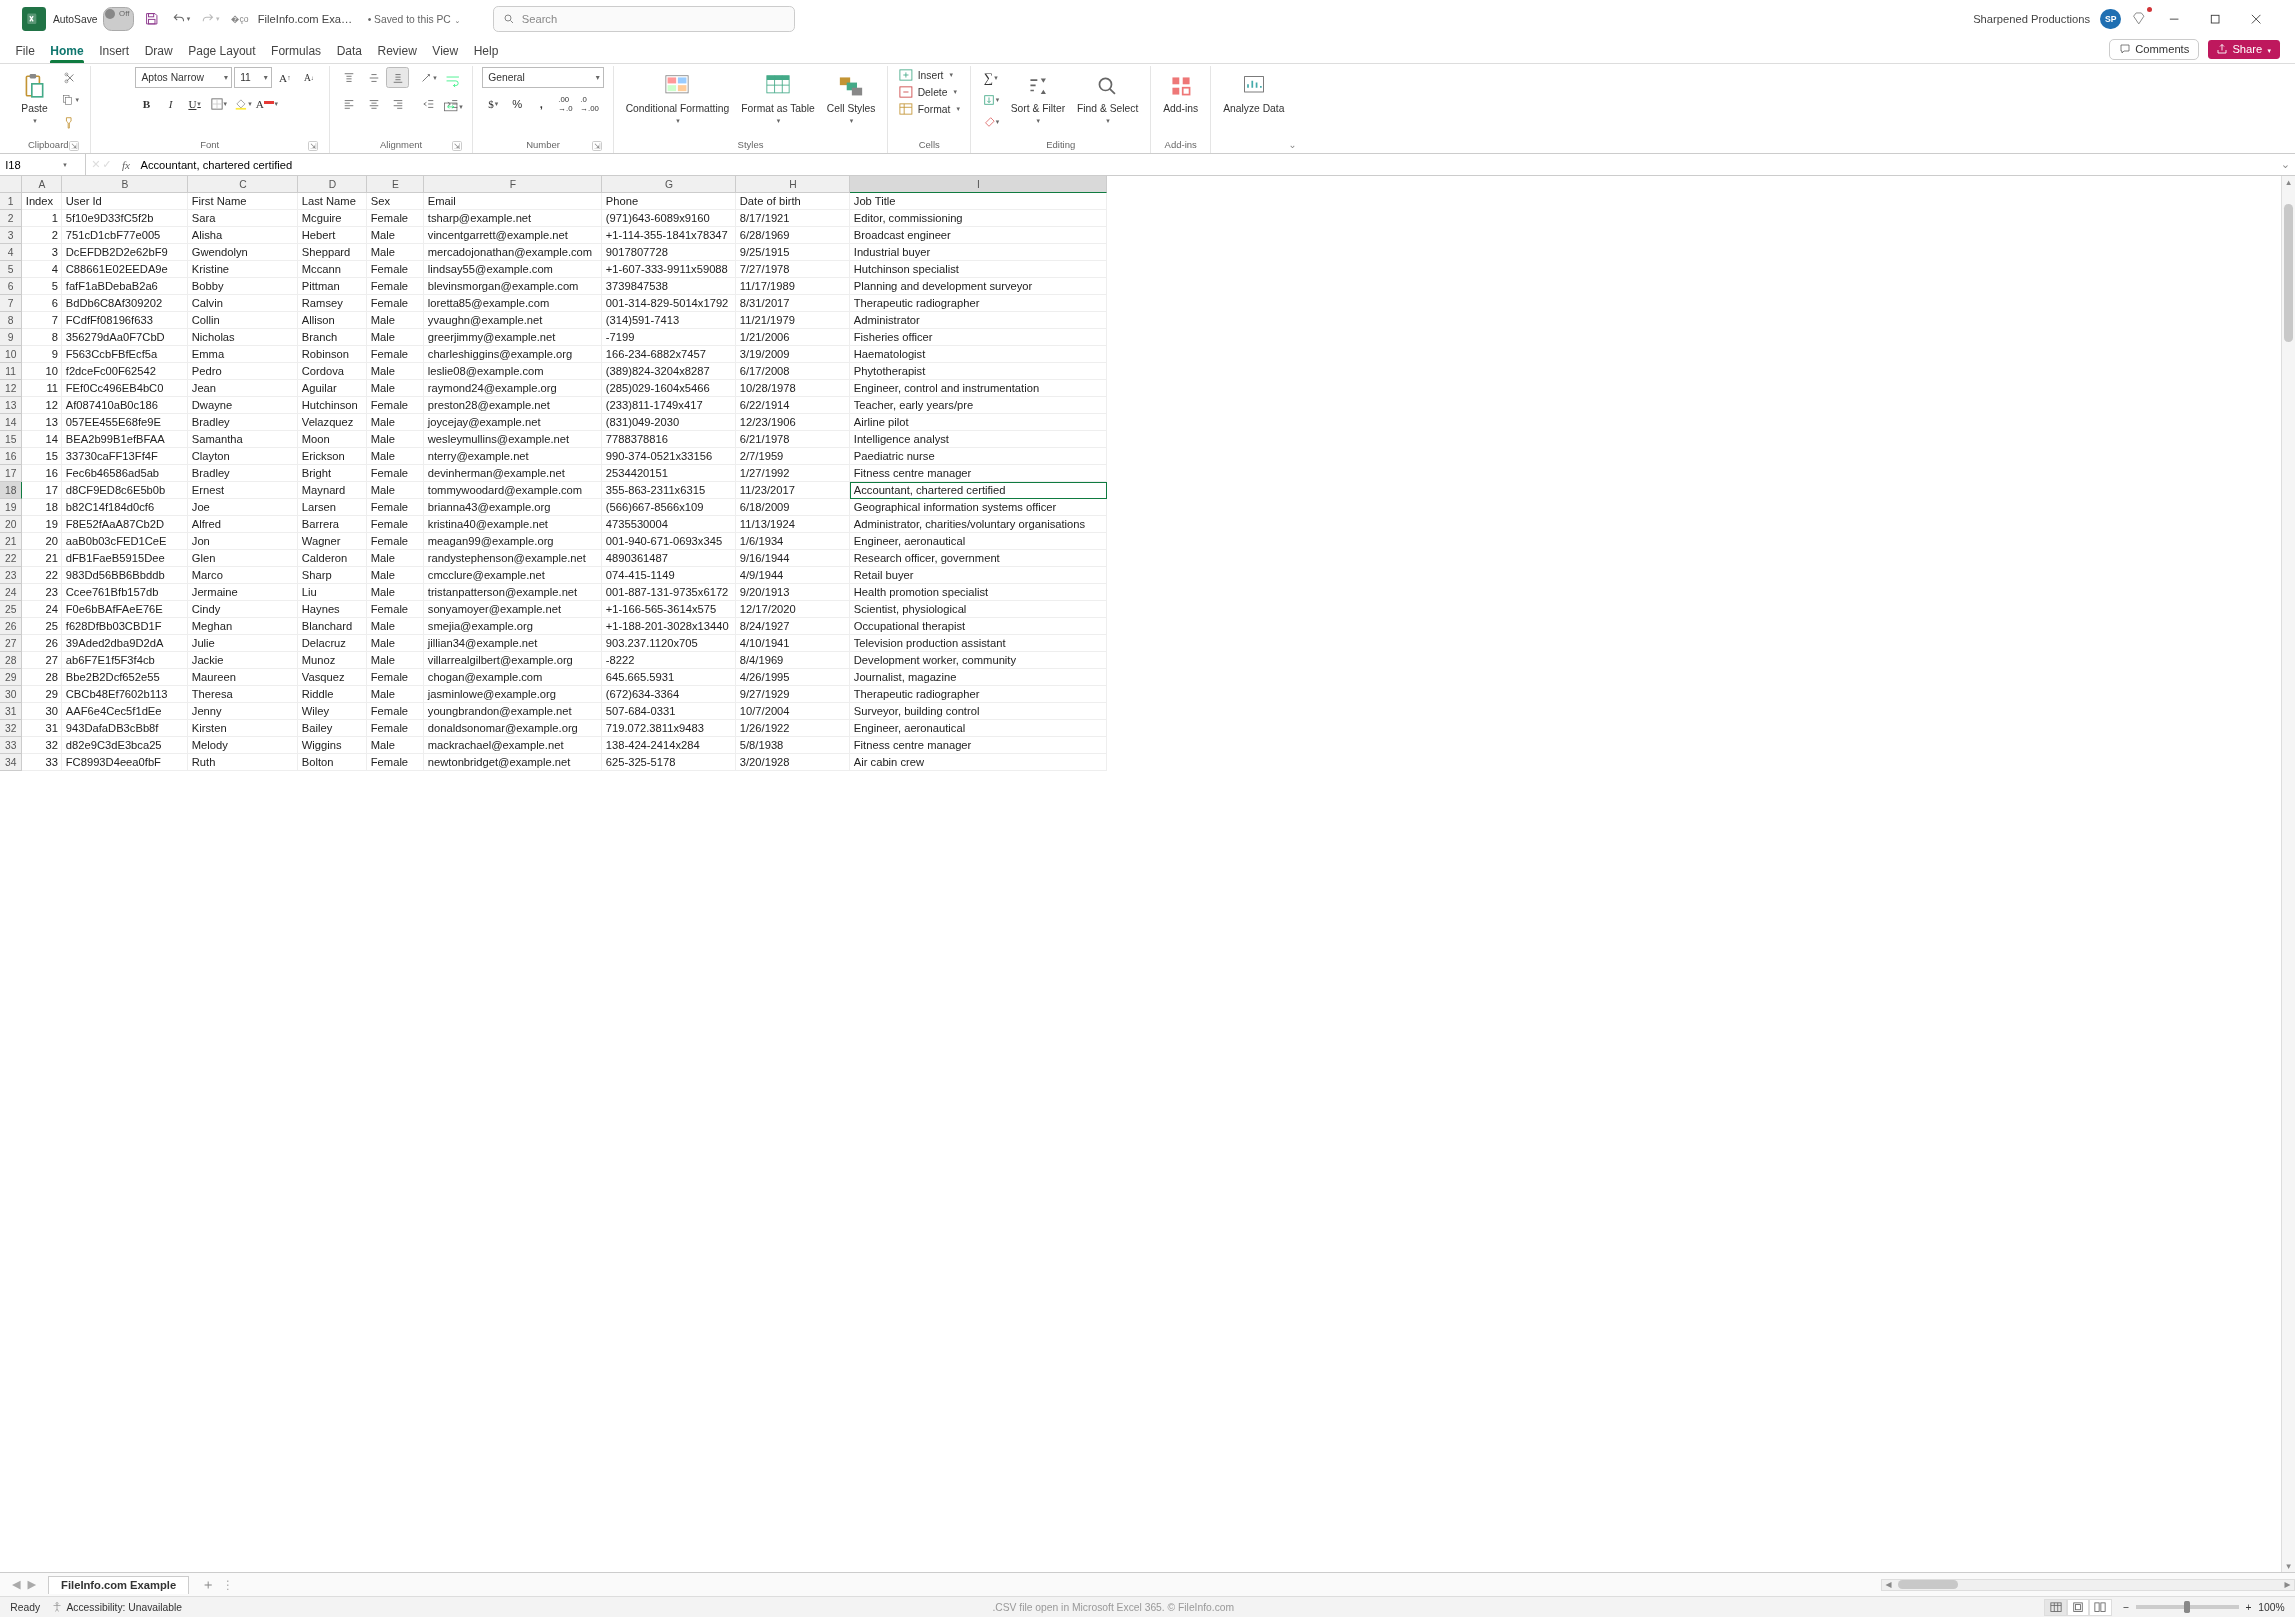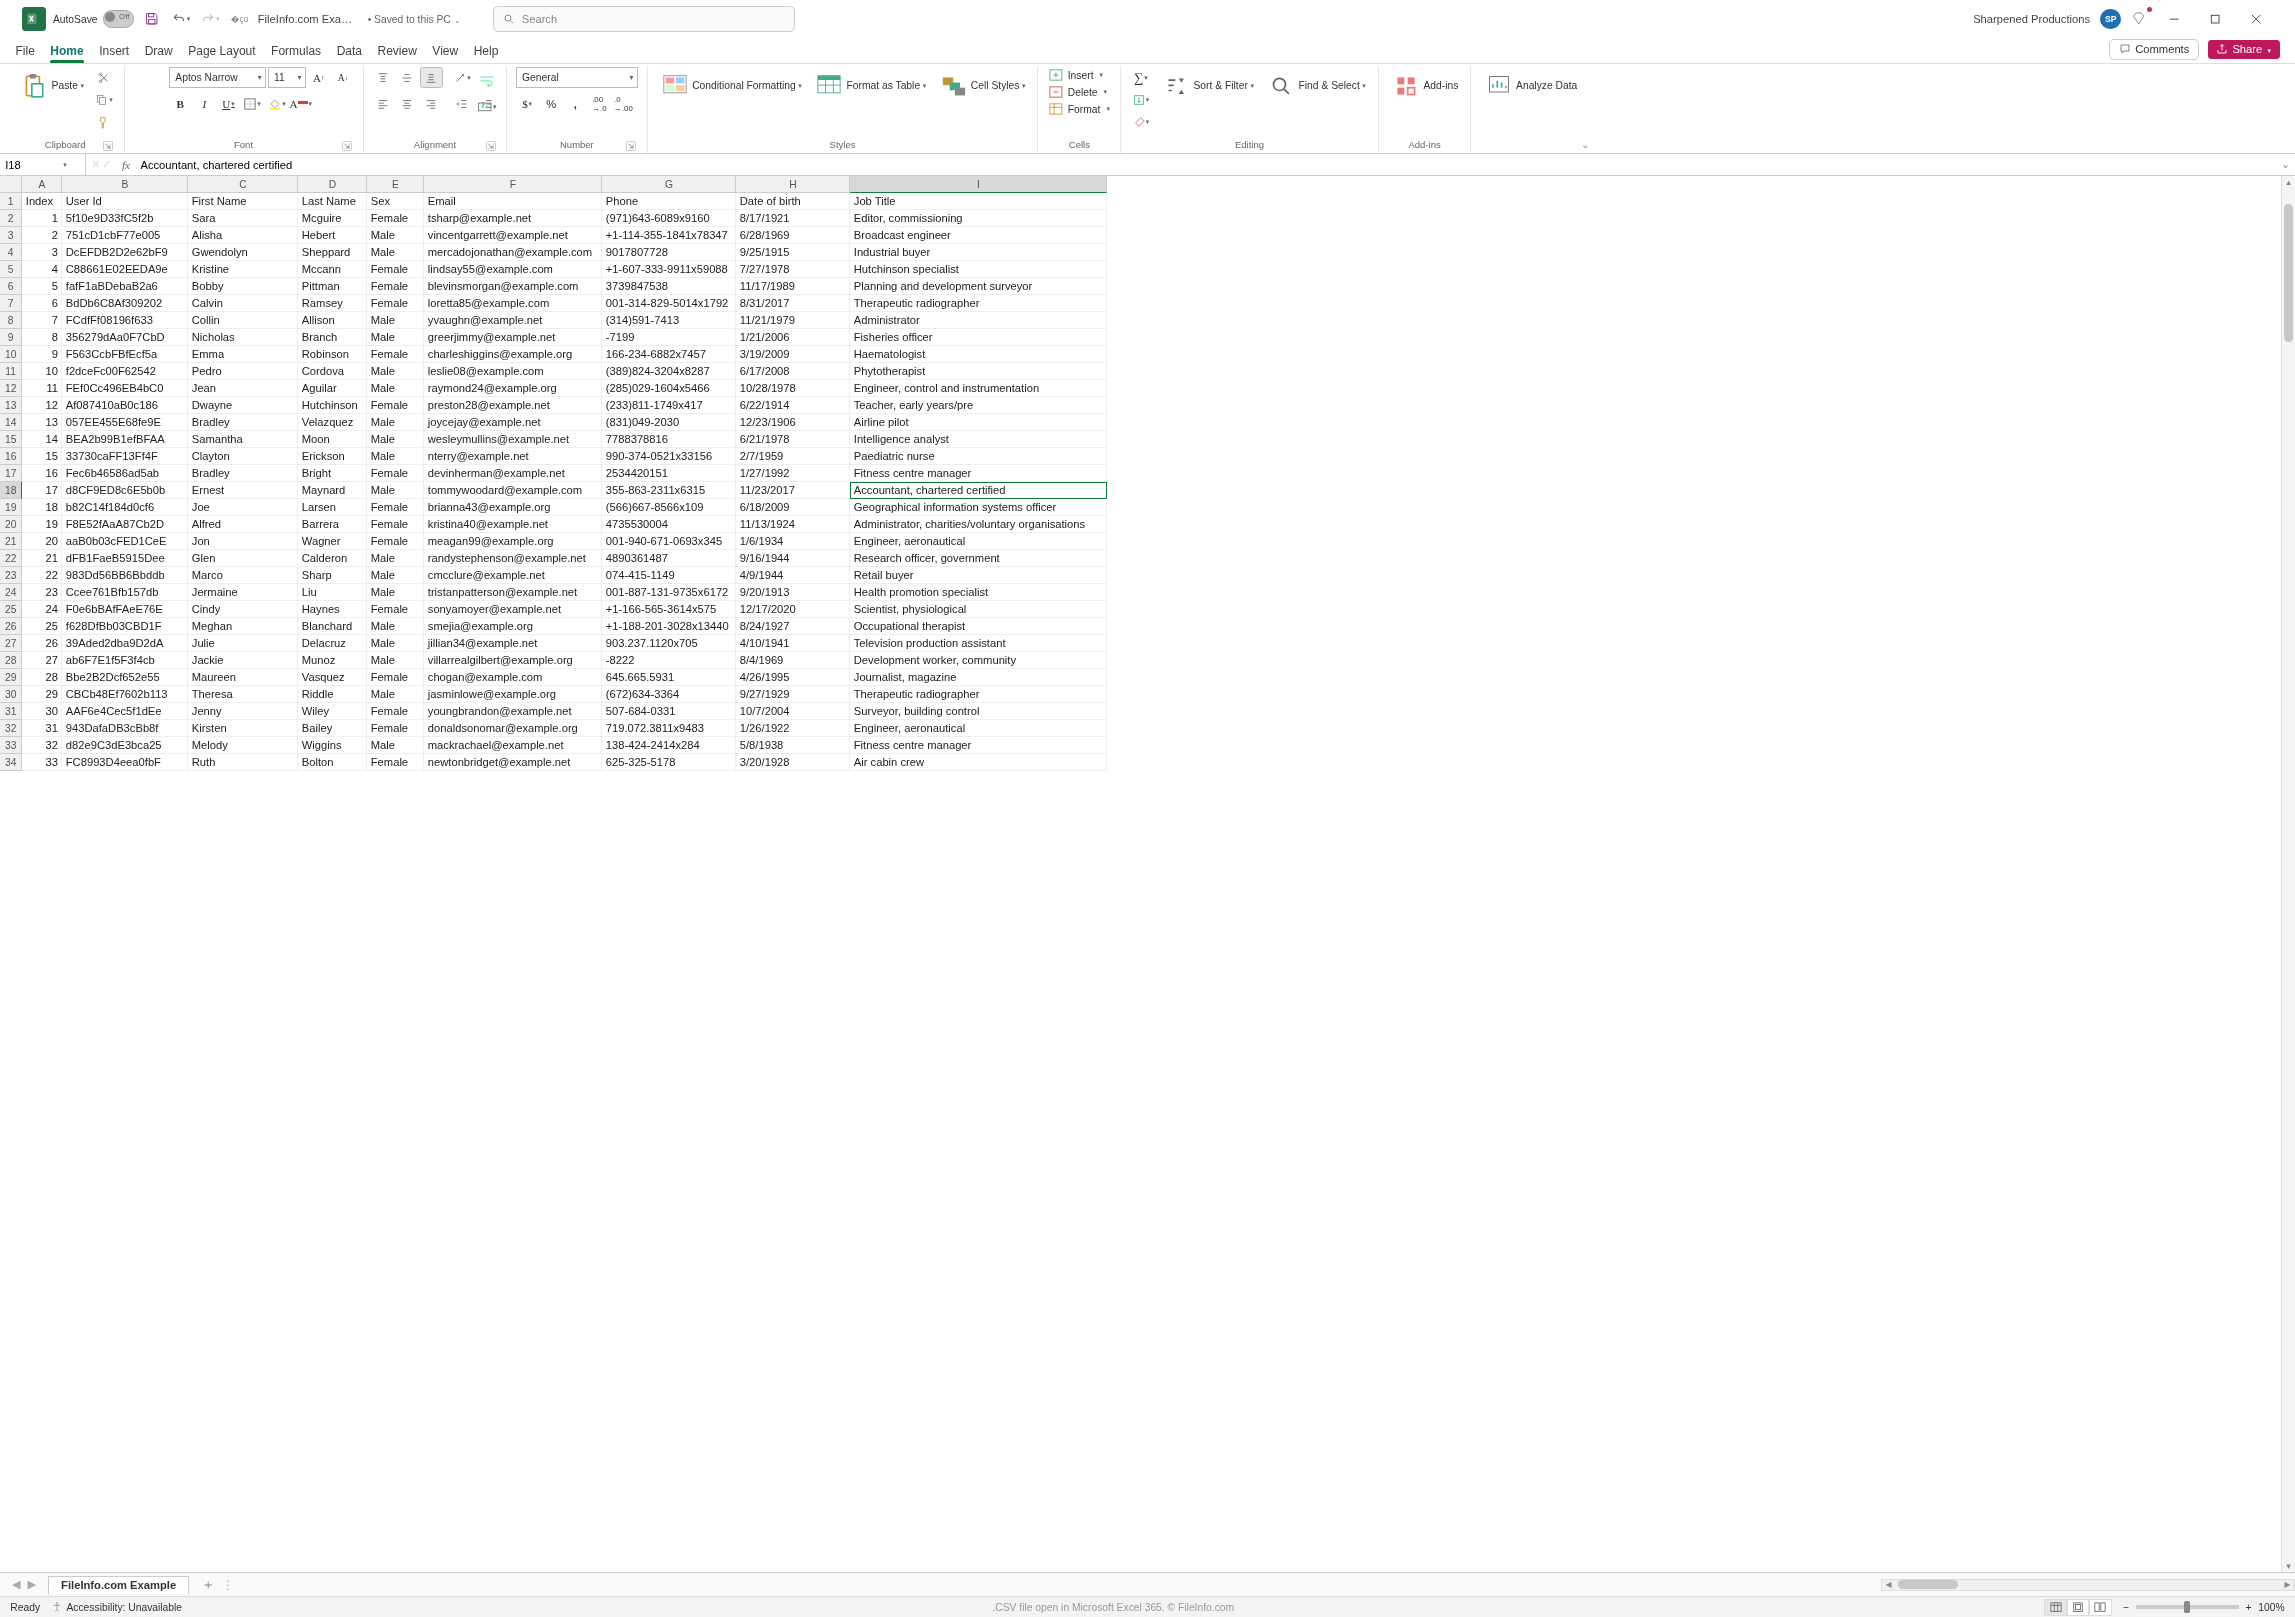--- a/index.html
+++ b/index.html
@@ -2,21 +2,21 @@
 <html style="font-size:13.8px"><head>
 <meta charset="utf-8">
 <style>
   * { box-sizing: border-box; margin: 0; padding: 0; font-family: "Segoe UI", Arial, sans-serif; }
   body { background: #fff; font-size: 11.2px; color: #333; user-select: none; overflow:hidden; }
 
   
   .titlebar { height: 38px; display:flex; align-items:center; padding:0 22px; gap:6.9px; }
   .app-icon { width:24px; height:24px; background:#217346; border-radius:3.4px; display:flex; align-items:center; justify-content:center; color:#fff; font-weight:bold; font-size:12px; }
   .autosave { display:flex; align-items:center; gap:5.2px; font-size:10.3px; }
-  .toggle { width:31px; height:18px; background:#ccc; border-radius:8.6px; border:0.9px solid #aaa; position:relative; }
+  .toggle { width:31px; height:24px; background:#ccc; border-radius:8.6px; border:0.9px solid #aaa; position:relative; }
   .toggle::before { content:""; position:absolute; width:10.3px; height:10.3px; background:#888; border-radius:50%; top:0.9px; left:0.9px; }
   .toggle-label { font-size:7.8px; position:absolute; right:3.4px; top:0.9px; color:#666; }
   .qat-btn { width:22.4px; height:22.4px; display:flex; align-items:center; justify-content:center; border-radius:3.4px; color:#666; }
   .save-btn svg { color:#8e3a8e; }
   .filename { font-size:11.2px; color:#444; max-width:103px; white-space:nowrap; overflow:hidden; text-overflow:ellipsis;}
   .savedto { font-size:10.3px; color:#666; }
   .searchbox { flex: 0 0 302px; margin-left:26px; margin-right:auto; height:26px; border:0.9px solid #ccc; border-radius:5.2px; display:flex; align-items:center; padding:0 8.6px; gap:6.9px; color:#888; background:#fafafa;}
   .user { font-size:11.2px; color:#444; }
   .user-badge { width:20.7px; height:20.7px; border-radius:50%; background:#1f6fb2; color:#fff; display:flex; align-items:center; justify-content:center; font-size:8.6px; margin-left:3.4px; font-weight:600;}
   .diamond { color:#888; position:relative; }
@@ -32,21 +32,21 @@
   .comments-btn { border:0.9px solid #ccc; border-radius:5px; padding:3.4px 8.6px; font-size:11.2px; display:flex; align-items:center; gap:4.3px;}
   .share-btn { background:#be185d; color:#fff; border-radius:3.4px; padding:3.4px 8.6px; font-size:11.2px; display:flex; align-items:flex-end; gap:4.3px;}
 
   
   .ribbon { display:flex; border-bottom:0.9px solid #ccc; background:#fff; height:90px; padding:1.7px 6.9px 0 6.9px; }
   .group { display:flex; flex-direction:column; border-right:0.9px solid #e5e5e5; padding:1.7px 8.6px 0 8.6px; position:relative;}
   .group:last-child { border-right:none;}
   .group-body { flex:1; display:flex; align-items:flex-start; gap:5.2px; }
   .group-label { font-size:9.5px; color:#666; text-align:center; padding:1.7px 0 3.4px 0; position:relative;}
   .dlaunch { position:absolute; right:1.7px; bottom:1.7px; font-size:7.8px; color:#888; border:0.9px solid #ccc; width:10.3px; height:10.3px; display:flex; align-items:center; justify-content:center; border-radius:1.7px;}
-  .big-btn { display:flex; flex-direction:row; align-items:center; gap:1.7px; padding:3.4px 3.4px; border-radius:3.4px; min-width:38px; font-size:10.3px; text-align:center; line-height:1.15;}
+  .big-btn { display:flex; flex-direction:column; align-items:center; gap:1.7px; padding:3.4px 3.4px; border-radius:3.4px; min-width:38px; font-size:10.3px; text-align:center; line-height:1.15;}
   .big-btn .icon { width:31px; height:31px; display:flex; align-items:center; justify-content:center; }
   .mini-col { display:flex; flex-direction:column; gap:1.7px; }
   .mini-btn { width:22.4px; height:20.7px; display:flex; align-items:center; justify-content:center; border-radius:2.6px; }
   .mini-row { display:flex; gap:1.7px; }
   .dd { font-size:6.9px; color:#666; margin-left:0.9px;}
   .combo { height:20.7px; border:0.9px solid #bbb; background:#fff; display:flex; align-items:center; padding:0 3.4px 0 5.2px; font-size:10.3px; gap:5.2px;}
   .combo .arrow { font-size:7.8px; color:#666; margin-left:auto;}
   .pill { border:0.9px solid #bbb; border-radius:2.6px; }
   .cells-row, .styles-row { display:flex; flex-direction:column; gap:1.7px; font-size:10.3px;}
   .cells-row .item, .styles-row .item { display:flex; align-items:center; gap:5.2px; padding:1.7px 1.7px;}

